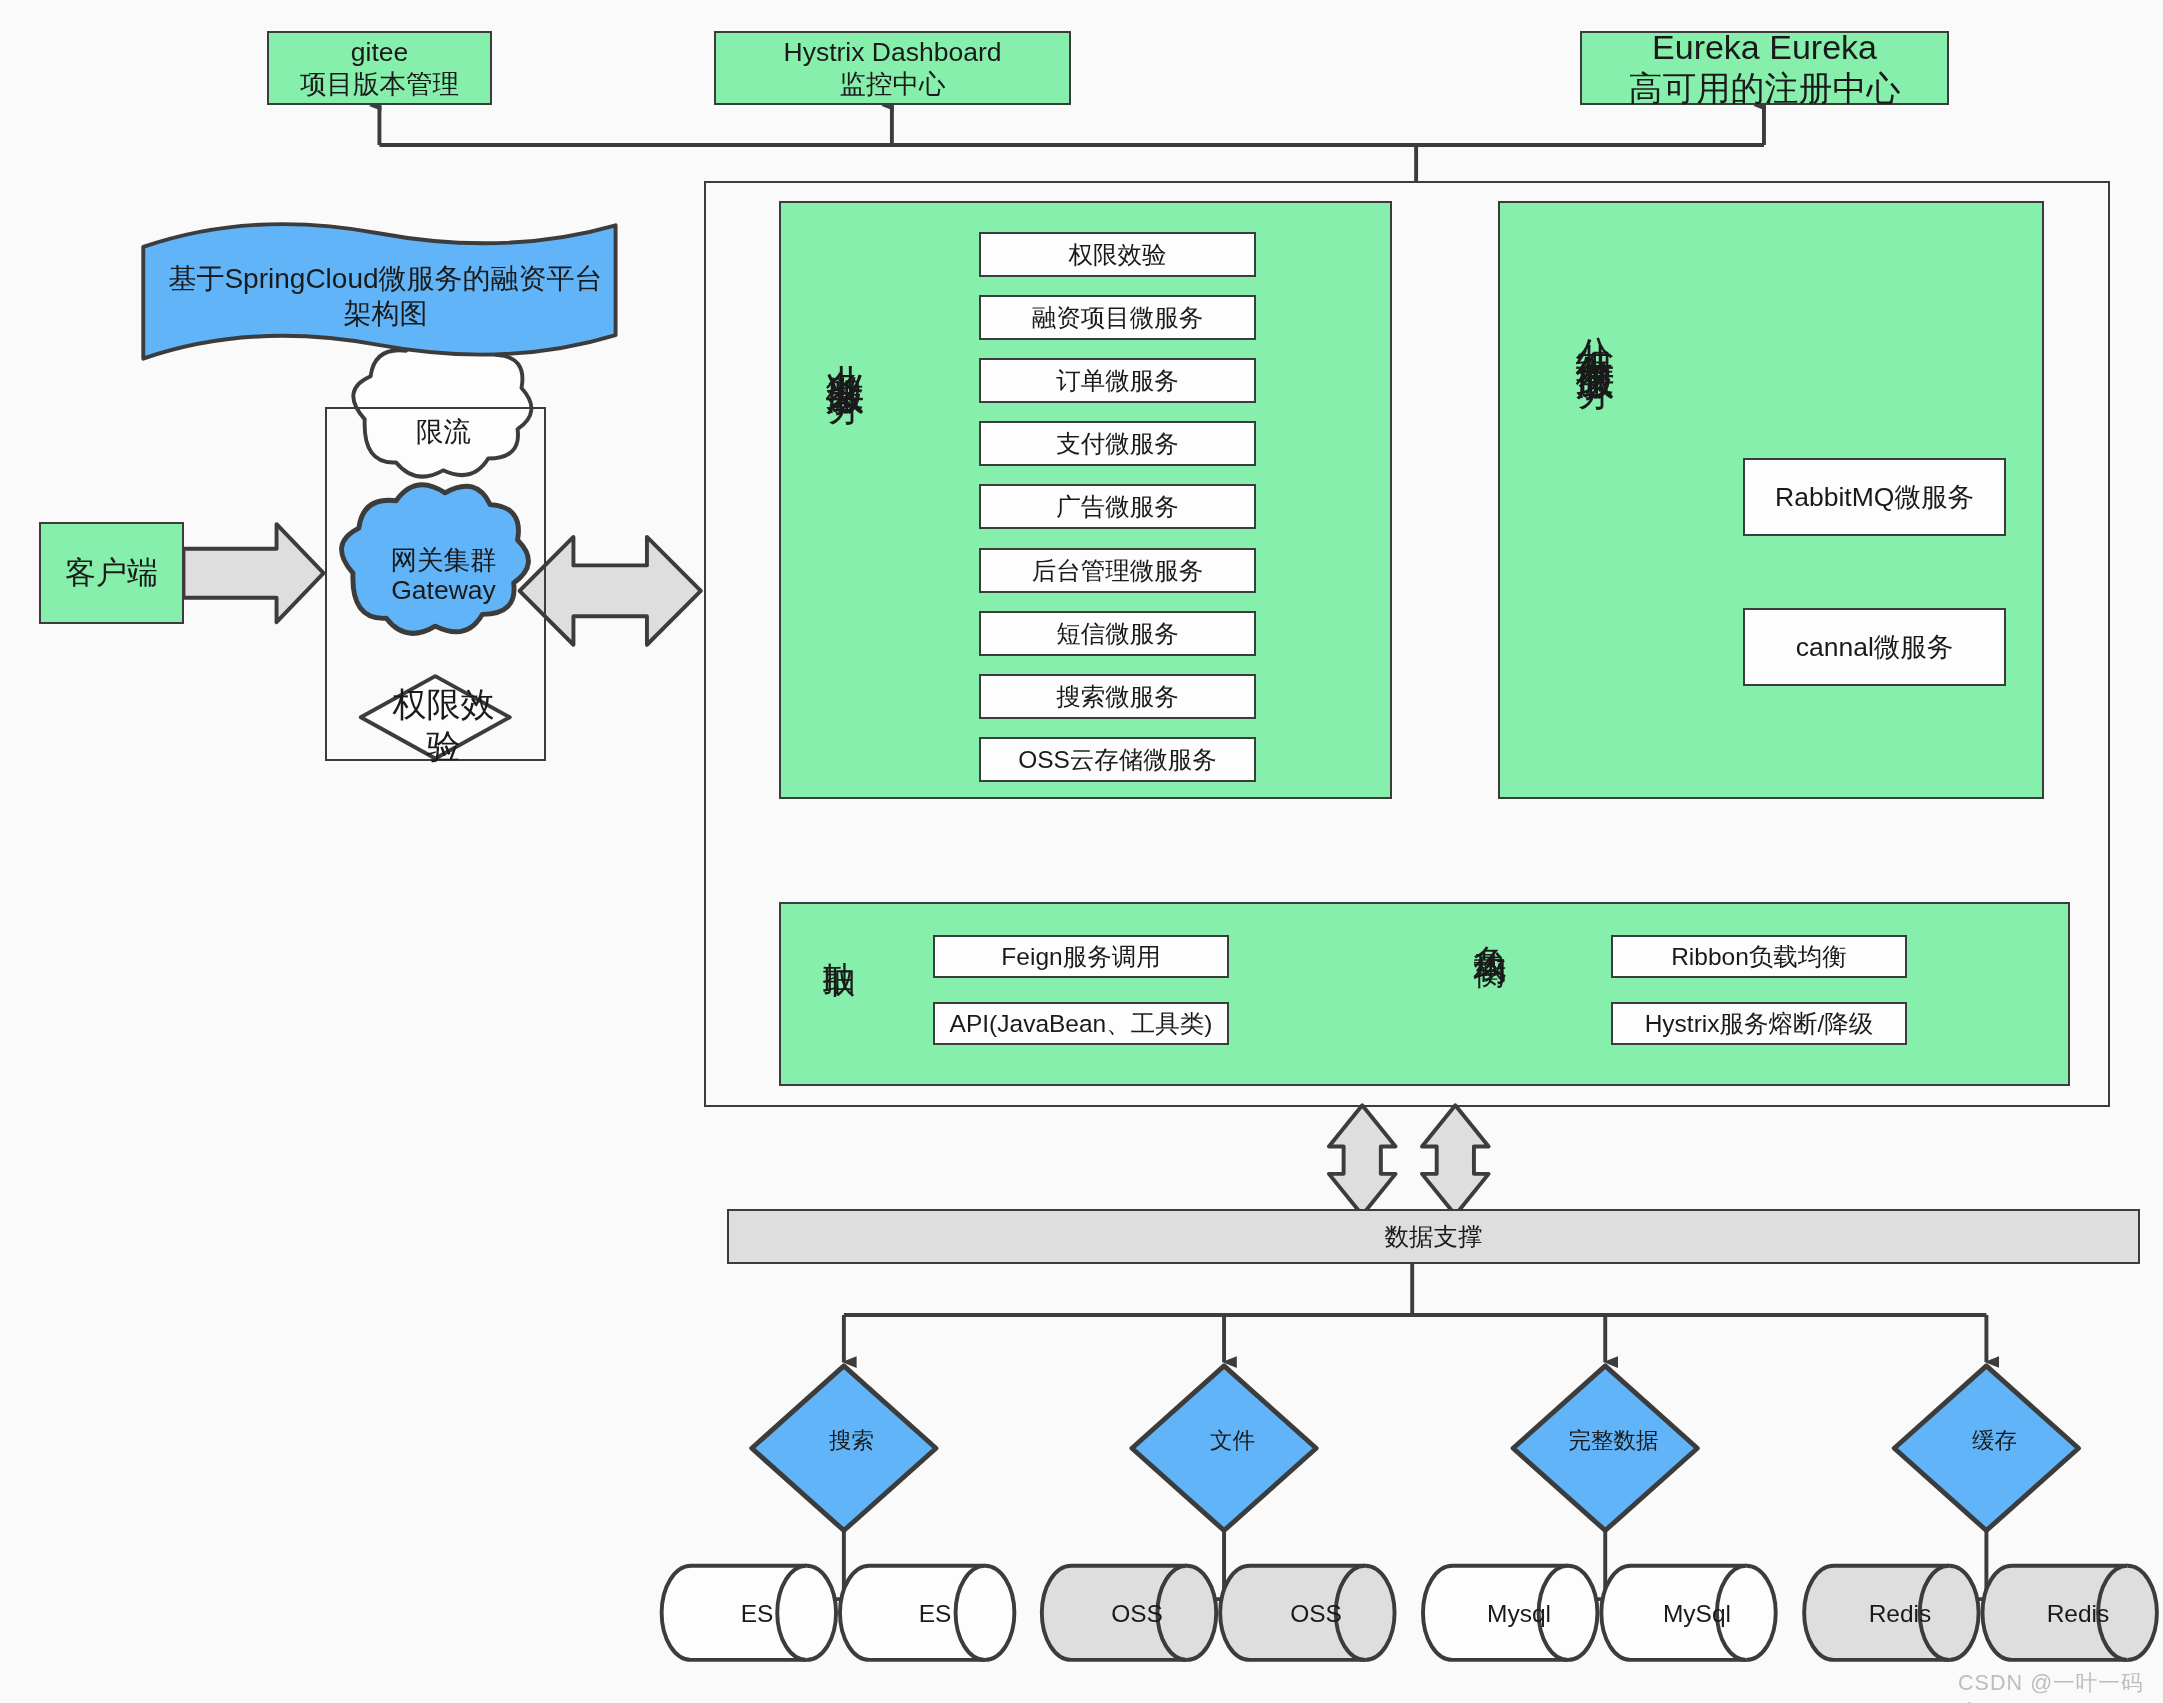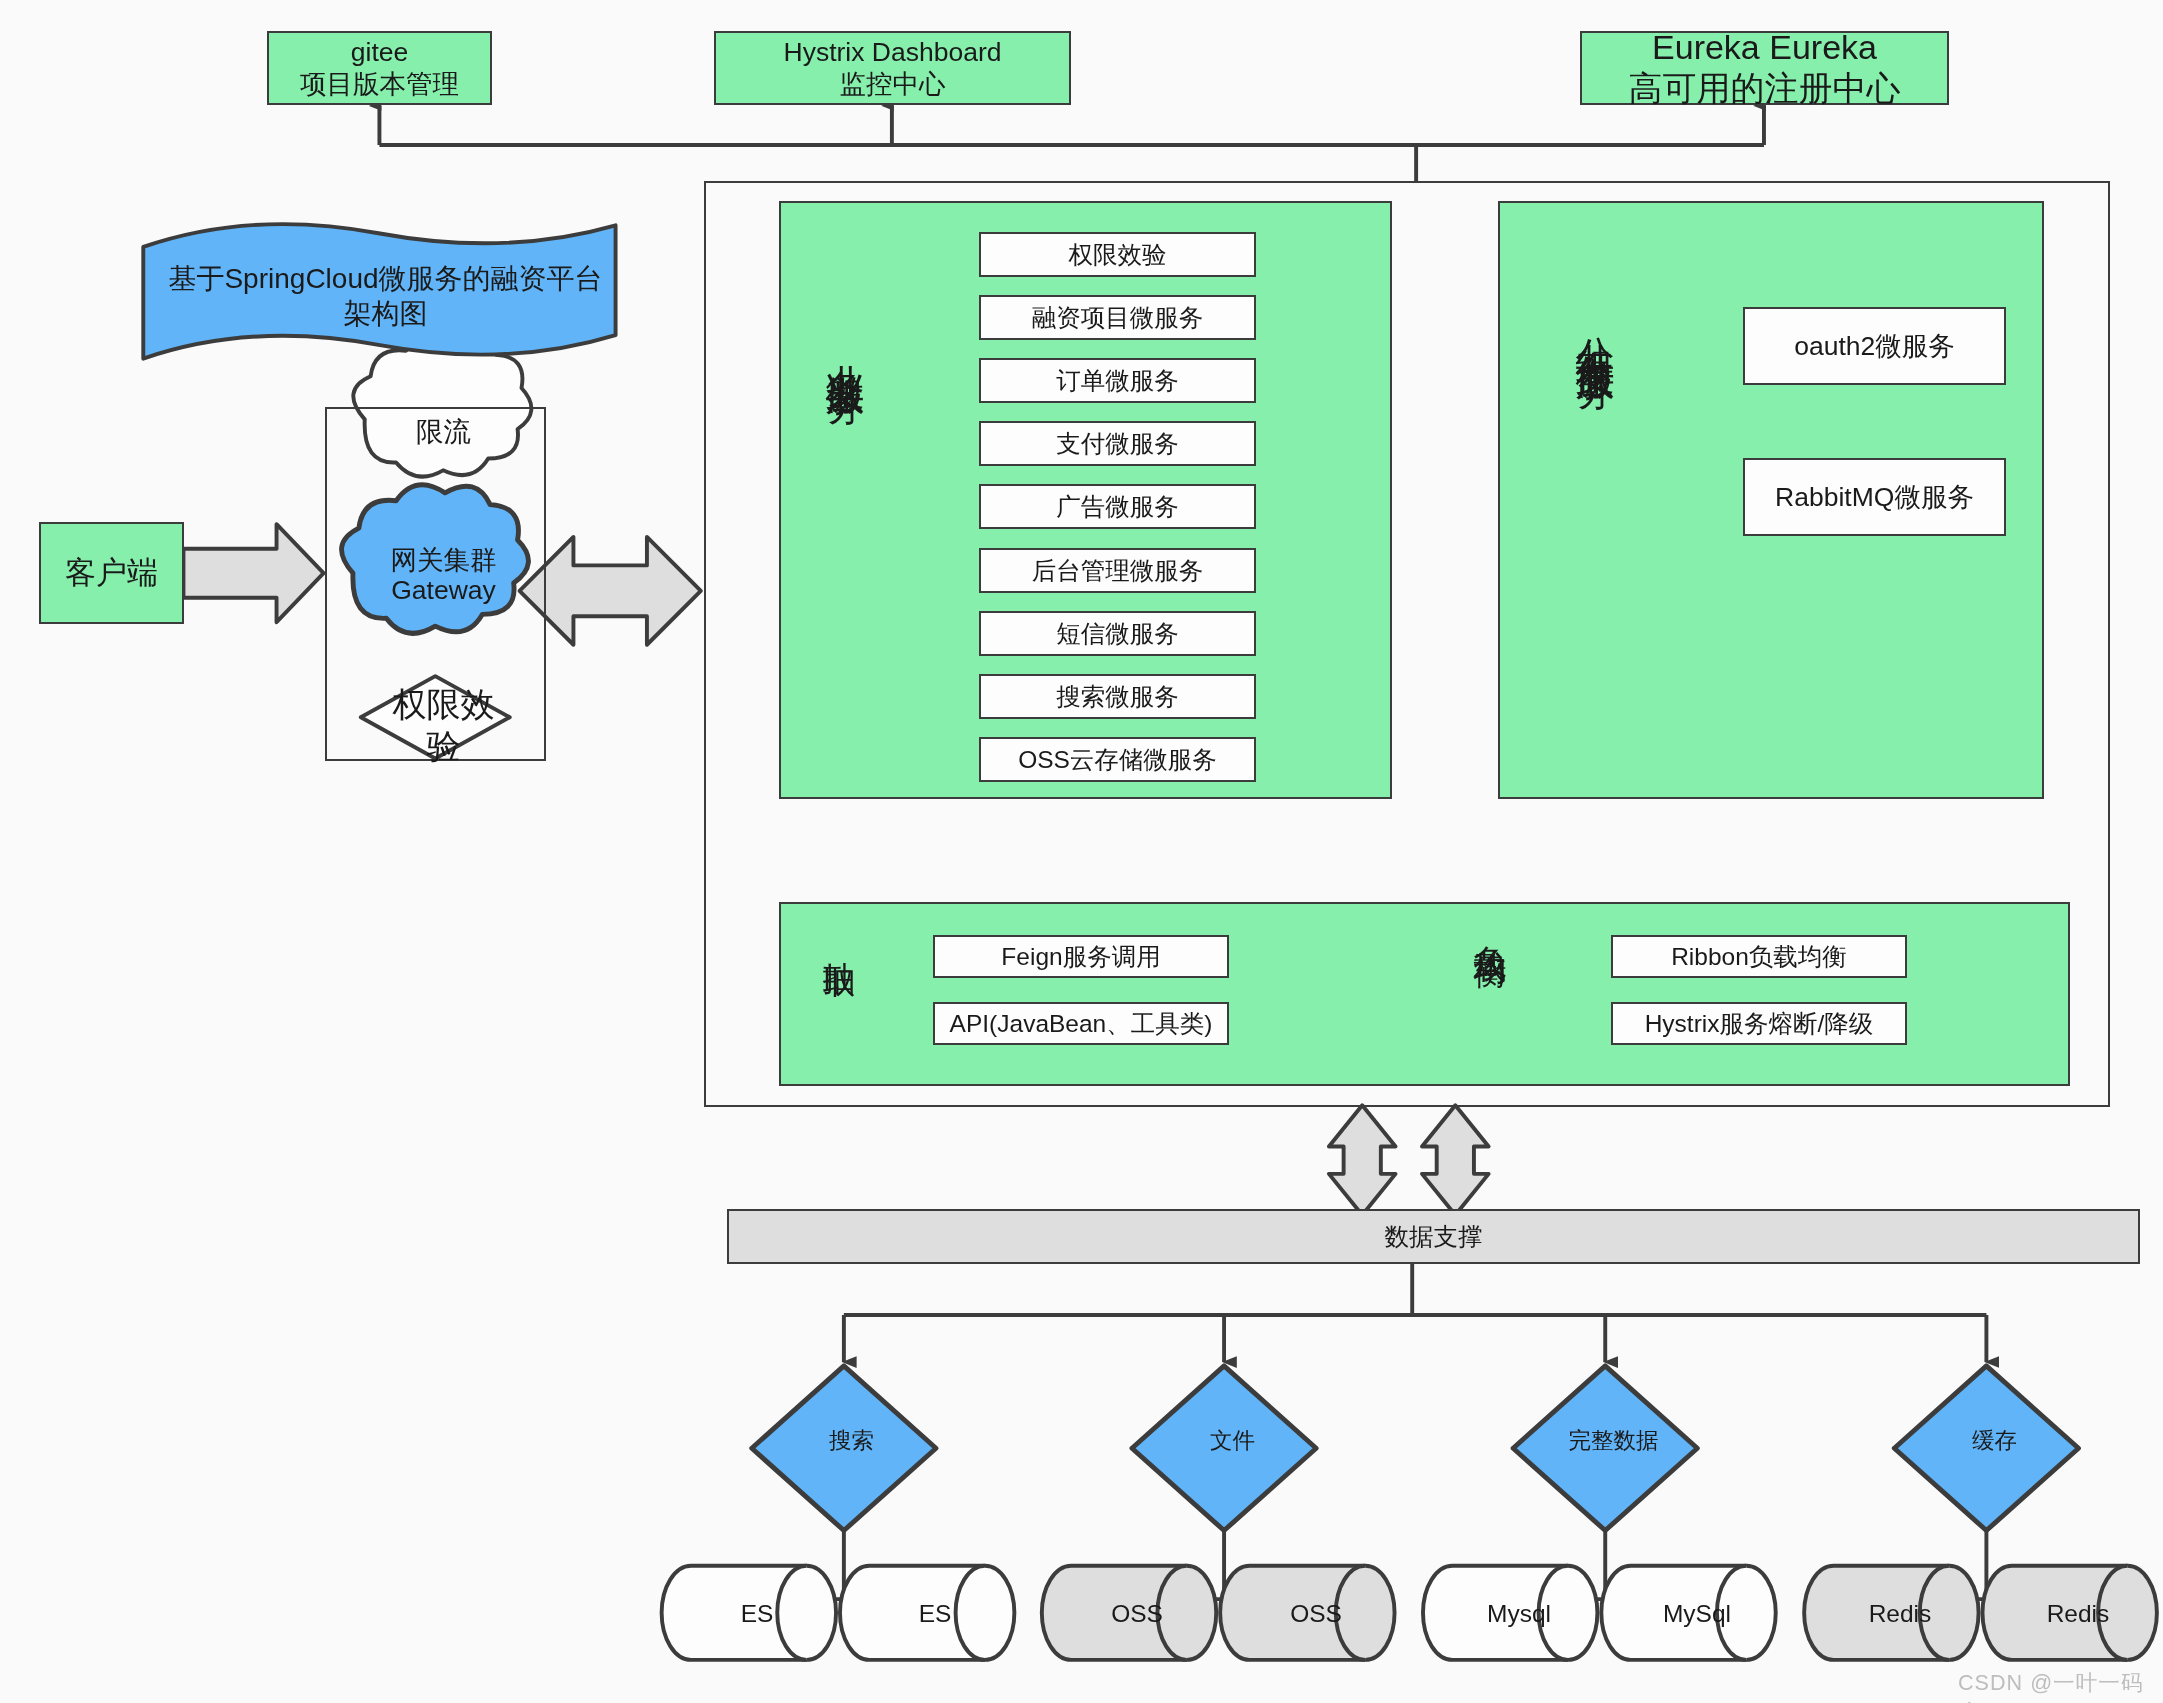--- a/index.html
+++ b/index.html
@@ -173,22 +173,22 @@
   <div class="bx white" style="left:979px;top:421px;width:277px;height:45px;font-size:24.5px;">支付微服务</div>
   <div class="bx white" style="left:979px;top:484px;width:277px;height:45px;font-size:24.5px;">广告微服务</div>
   <div class="bx white" style="left:979px;top:548px;width:277px;height:45px;font-size:24.5px;">后台管理微服务</div>
   <div class="bx white" style="left:979px;top:611px;width:277px;height:45px;font-size:24.5px;">短信微服务</div>
   <div class="bx white" style="left:979px;top:674px;width:277px;height:45px;font-size:24.5px;">搜索微服务</div>
   <div class="bx white" style="left:979px;top:737px;width:277px;height:45px;font-size:24.5px;">OSS云存储微服务</div>
 
   <div class="bx blue" style="left:1498px;top:201px;width:546px;height:598px;"></div>
   <div class="vert" style="position:absolute;left:1568px;top:306px;font-size:39px;color:#1a1a1a;">公共组件微服务</div>
 
-  <div class="bx white" style="left:1743px;top:307px;width:263px;height:78px;font-size:26.5px;">oauth2微服务</div>
   <div class="bx white" style="left:1743px;top:458px;width:263px;height:78px;font-size:26.5px;">RabbitMQ微服务</div>
+  <div class="bx white" style="left:1743px;top:608px;width:263px;height:78px;font-size:26.5px;">cannal微服务</div>
 
   <div class="bx blue" style="left:779px;top:902px;width:1291px;height:184px;"></div>
   <div class="vert" style="position:absolute;left:816px;top:936px;font-size:33px;color:#1a1a1a;letter-spacing:3.9px;">抽取</div>
   <div class="bx white" style="left:933px;top:935px;width:296px;height:43px;font-size:24.5px;">Feign服务调用</div>
   <div class="bx white" style="left:933px;top:1002px;width:296px;height:43px;font-size:24.5px;">API(JavaBean、工具类)</div>
 
   <div class="vert" style="position:absolute;left:1467px;top:919px;font-size:33px;color:#1a1a1a;letter-spacing:3.9px;">负载均衡</div>
   <div class="bx white" style="left:1611px;top:935px;width:296px;height:43px;font-size:24.5px;">Ribbon负载均衡</div>
   <div class="bx white" style="left:1611px;top:1002px;width:296px;height:43px;font-size:24.5px;">Hystrix服务熔断/降级</div>
 

